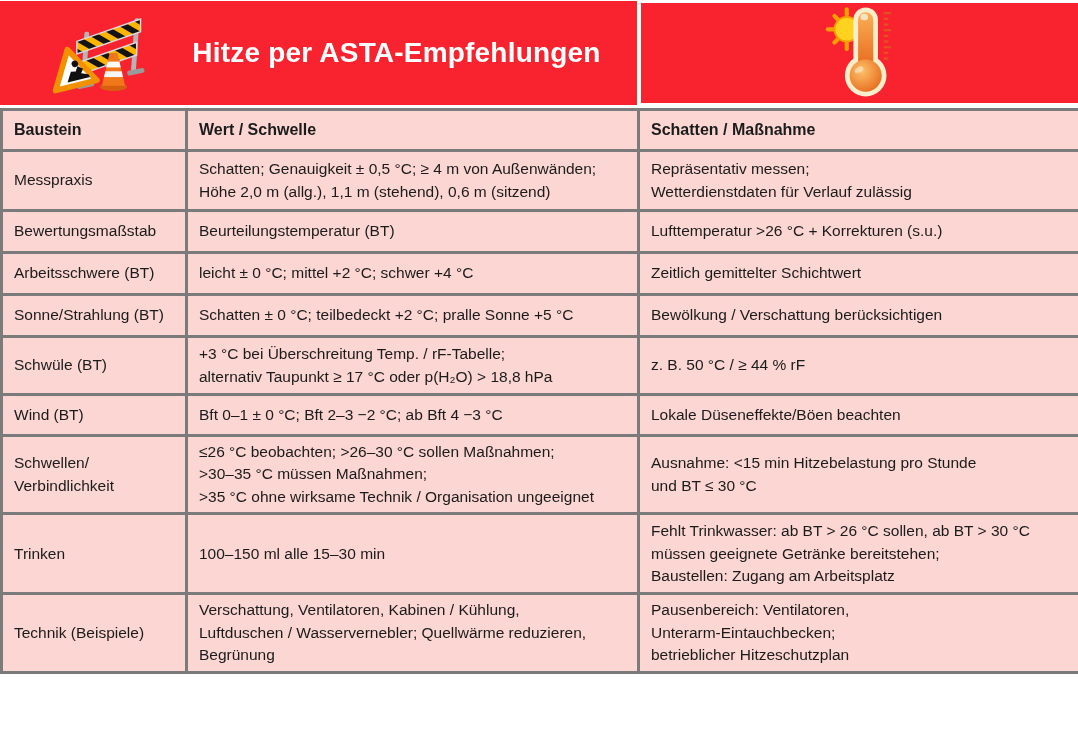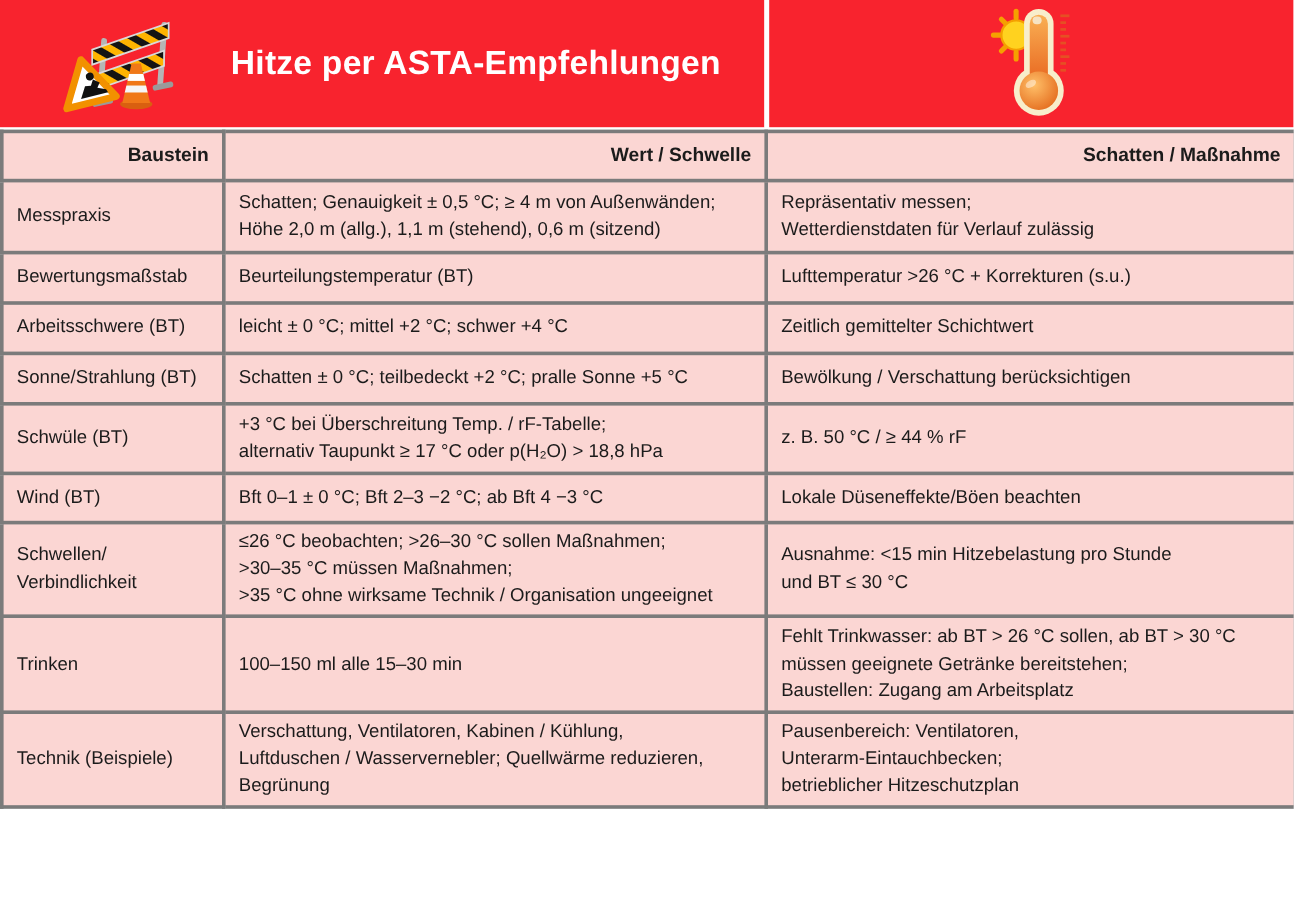--- a/index.html
+++ b/index.html
@@ -4,21 +4,21 @@
 <style>
   html, body { margin: 0; padding: 0; }
   body {
     width: 1078px; height: 756px;
     background: #ffffff;
     font-family: "Liberation Sans", sans-serif;
     color: #1b1b1b;
     overflow: hidden;
   }
   
-  .banner { height: 106px; display: flex; }
+  .banner { height: 106px; display: flex; align-items: center; }
   .banner-left {
     width: 637px; background: #f8232e;
     display: flex; align-items: center; padding-left: 44px; box-sizing: border-box;
   }
   .banner-gap { width: 4px; background: #ffffff; }
   .banner-right {
     flex: 1; background: #f8232e;
     display: flex; align-items: center; justify-content: center;
   }
   .banner-title {
@@ -32,21 +32,21 @@
     border: 3px solid #7b7b7b;
     background: #fbd6d3;
     padding: 4px 11px;
     font-size: 15.5px;
     text-align: left;
     vertical-align: middle;
     white-space: pre-line;
     line-height: 1.45;
     color: #1b1b1b;
   }
-  th { font-weight: bold; font-size: 16px; text-align: right; }
+  th { font-weight: bold; font-size: 16px; }
   tr.hd  { height: 41px; }
   tr.r0  { height: 60px; }
   tr.r1  { height: 42px; }
   tr.r2  { height: 42px; }
   tr.r3  { height: 53px; }
   tr.r4  { height: 42px; }
   tr.r5  { height: 58px; }
   tr.r6  { height: 41px; }
   tr.r7  { height: 76px; }
   tr.r8  { height: 80px; }

